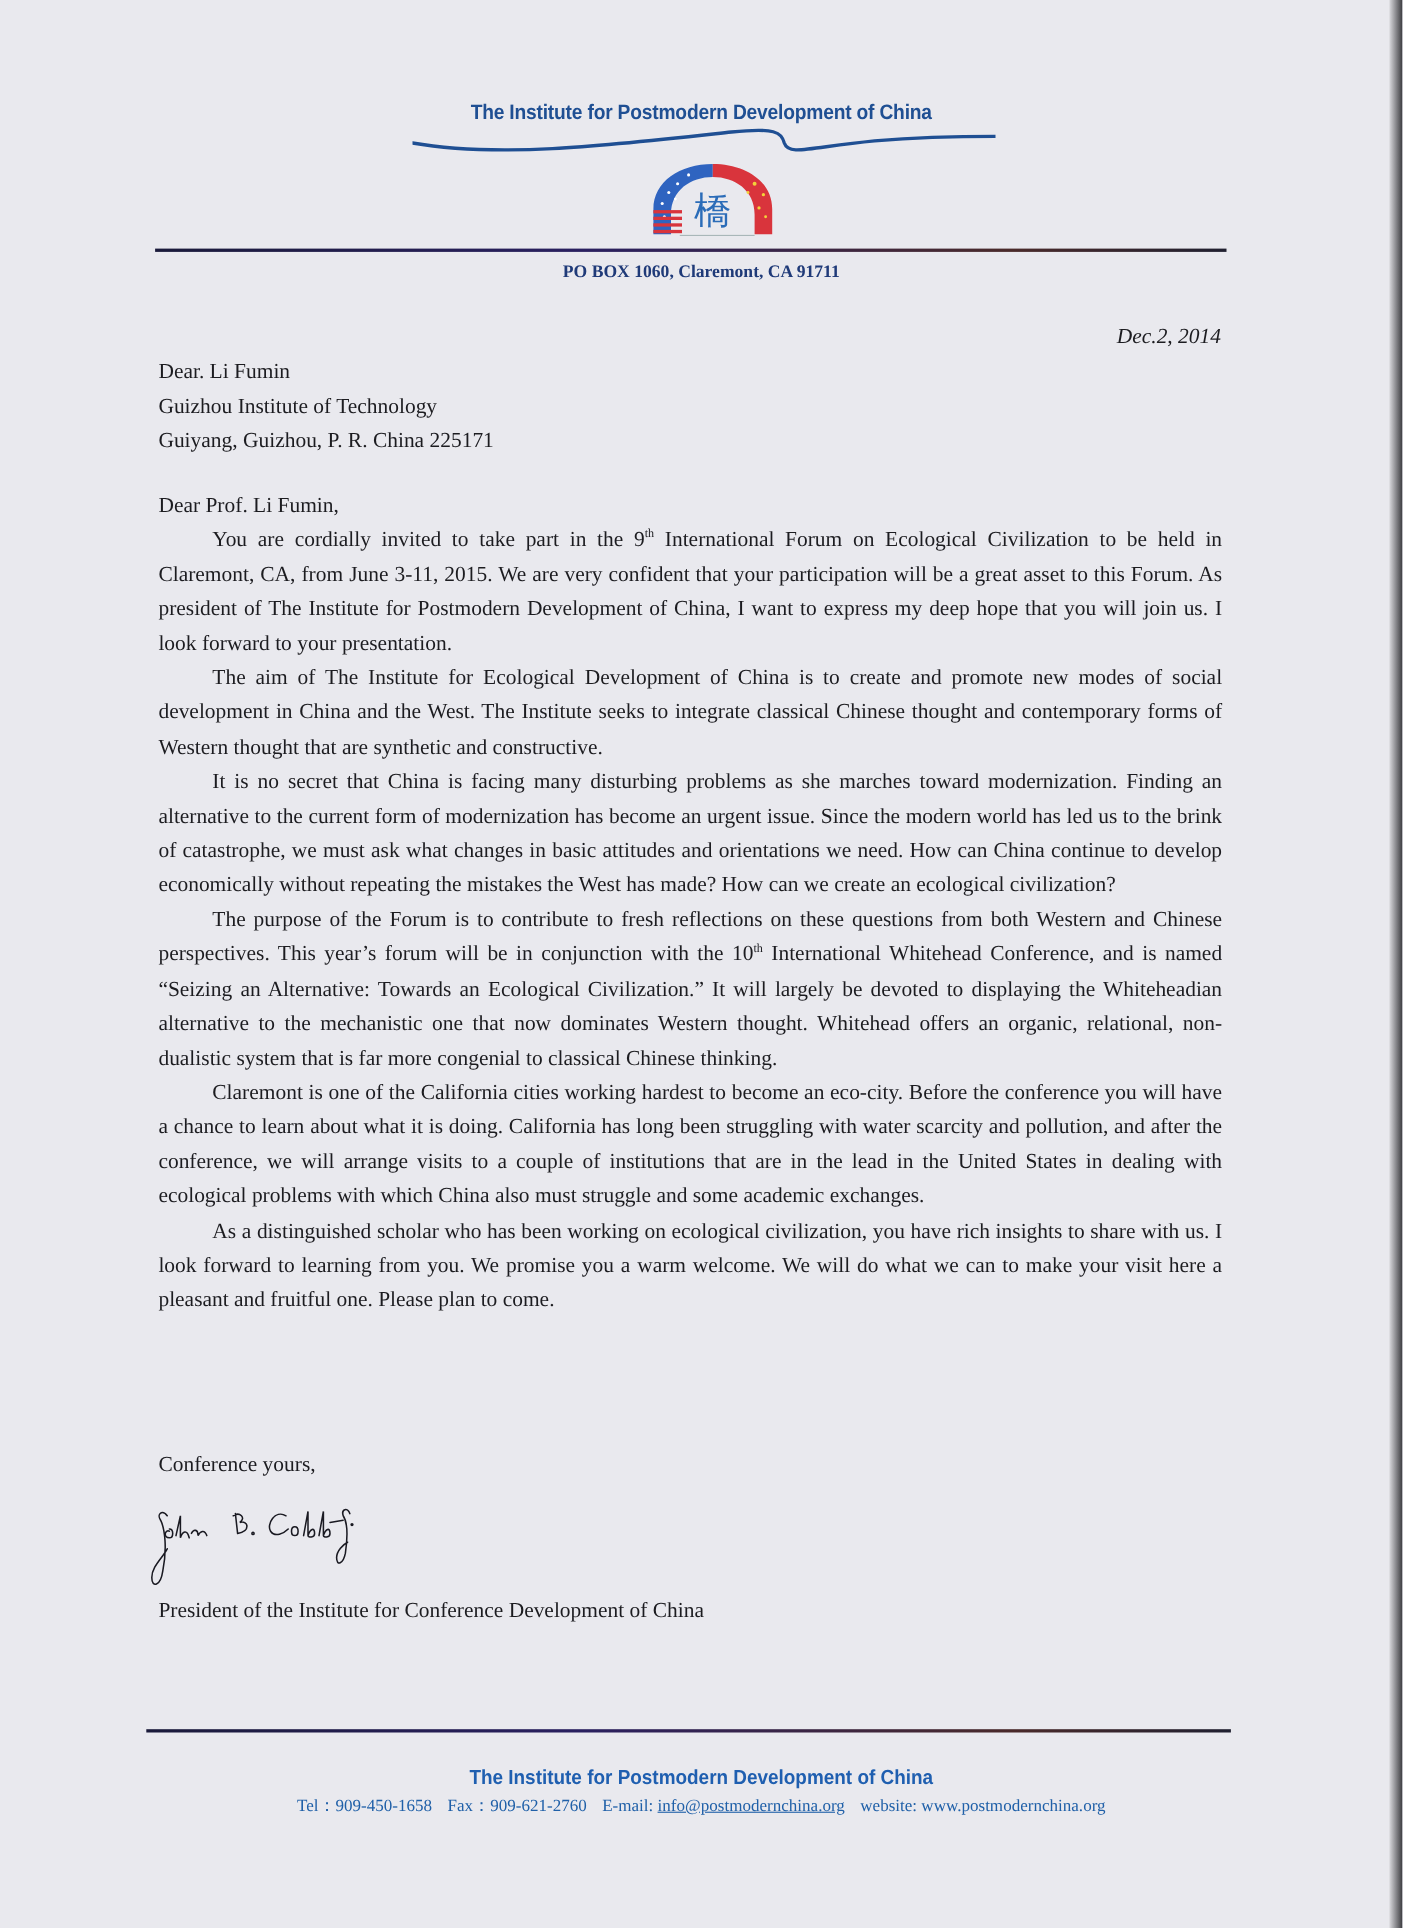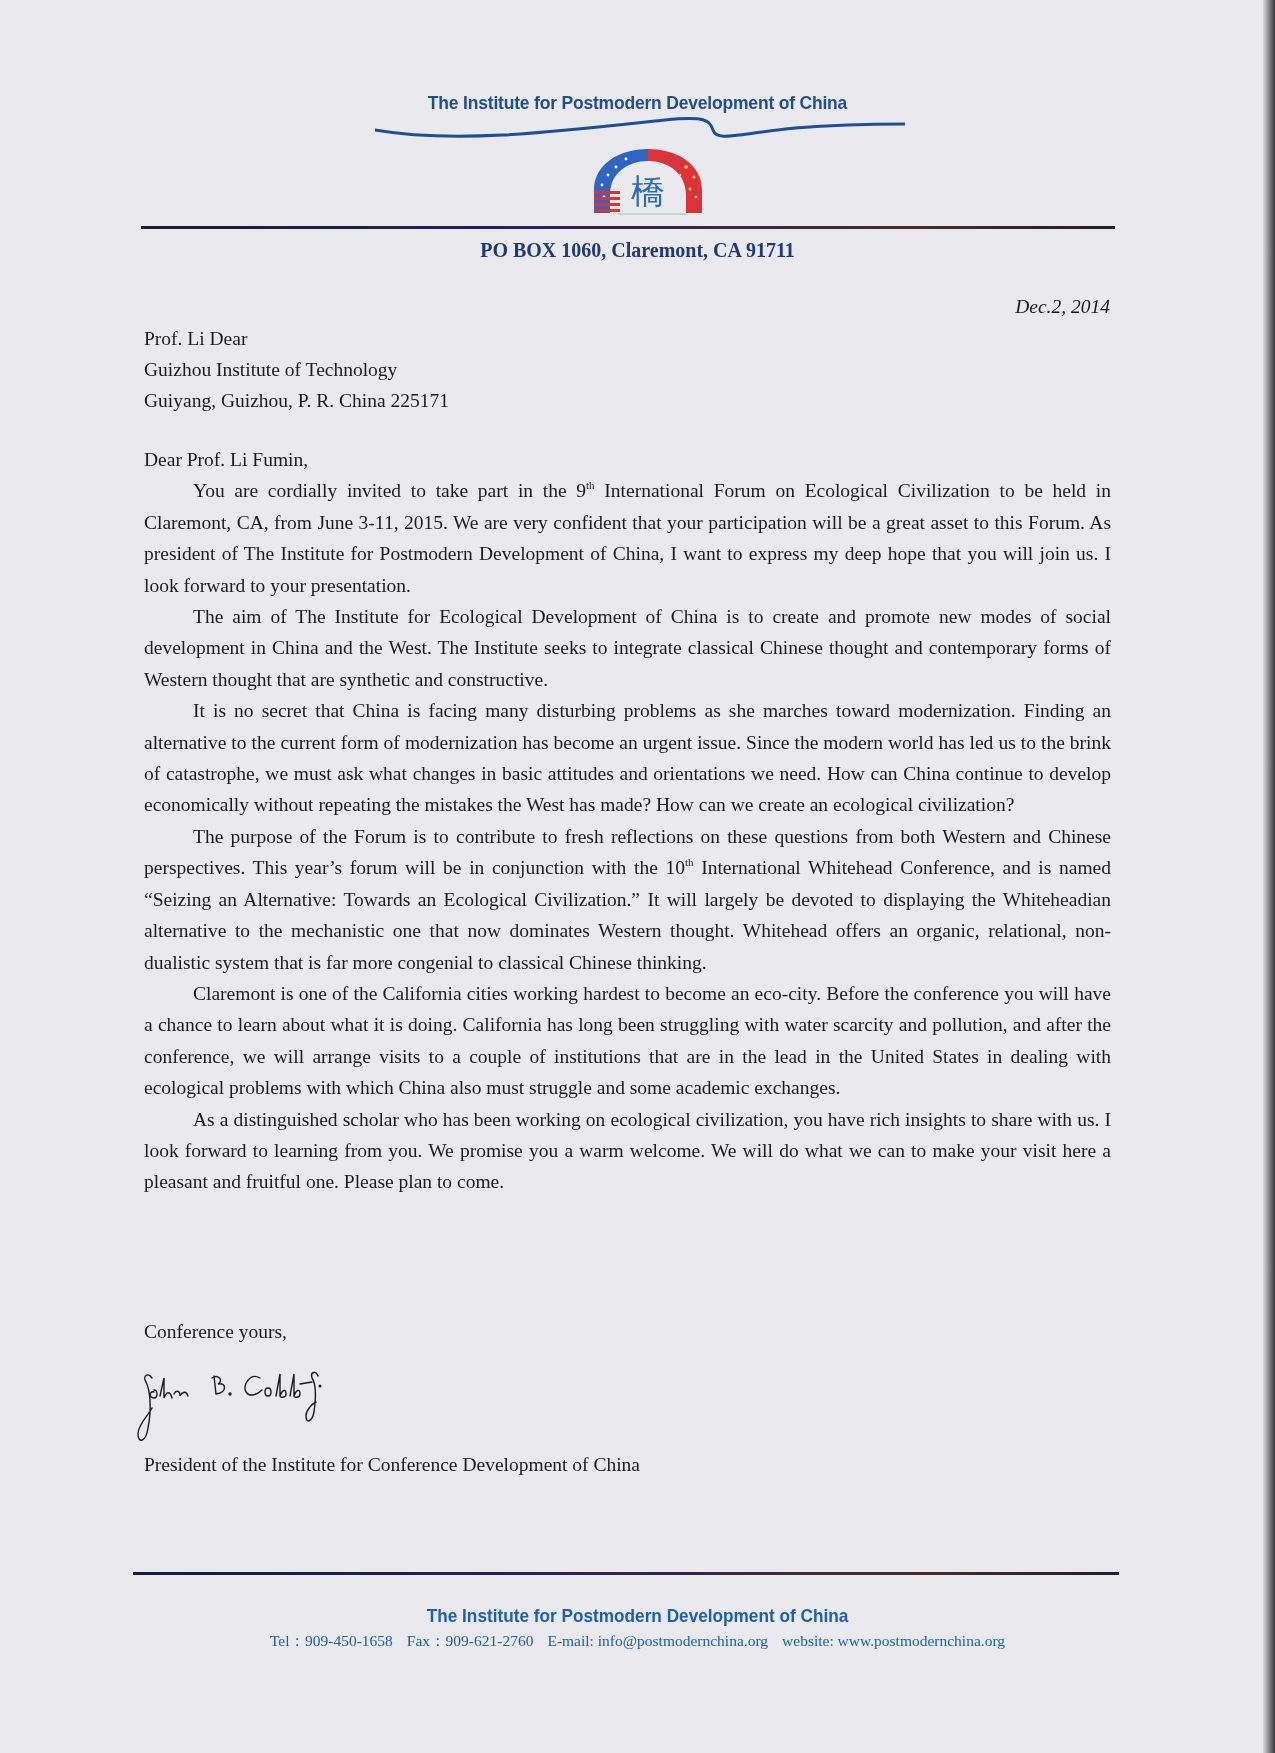--- a/index.html
+++ b/index.html
@@ -25,21 +25,21 @@
     transform: scaleX(0.92);
   }
   .swoosh { position: absolute; left: 375px; top: 112px; width: 530px; height: 40px; }
   .logo { position: absolute; left: 588px; top: 145px; width: 120px; height: 70px; }
   .header-rule {
     position: absolute; left: 141px; top: 226px; width: 974px; height: 3px;
     background: linear-gradient(to right, #1a1a3a, #2a2060 40%, #4a2a2a 80%, #202030);
   }
   .address {
     position: absolute; left: 0; width: 1275px; top: 239px;
-    text-align: center; font-weight: bold; font-size: 20px; color: #1f3a78;
+    text-align: center; font-weight: bold; font-size: 16px; color: #1f3a78;
   }
   .date {
     position: absolute; right: 165px; top: 296px; font-size: 19.5px; font-style: italic;
   }
   .recipient {
     position: absolute; left: 144px; top: 323px; font-size: 19.5px; line-height: 31px;
   }
   .letter {
     position: absolute; left: 144px; top: 444px; width: 967px;
     font-size: 19.5px; line-height: 31.4px;
@@ -60,21 +60,21 @@
     position: absolute; left: 0; width: 1275px; top: 1605px; text-align: center;
     font-family: "Liberation Sans", sans-serif; font-weight: bold; font-size: 18.5px;
     color: #1f5fb0;
     transform: scaleX(0.93);
   }
   .footer-contact {
     position: absolute; left: 0; width: 1275px; top: 1631px; text-align: center;
     font-size: 15.5px; color: #2060a8; word-spacing: 0px;
   }
   .footer-contact .gap { display: inline-block; width: 14px; }
-  .footer-contact a { color: #2060a8; }
+  .footer-contact a { color: #2060a8; text-decoration: underline; }
 </style>
 </head>
 <body>
 
 <div class="right-edge"></div>
 
 <div class="header-title">The Institute for Postmodern Development of China</div>
 
 <svg class="swoosh" viewBox="0 0 530 40">
   <path d="M0,18 C80,32 180,20 290,8 C330,4 335,8 338,18 C342,30 360,22 420,16 C470,12 510,12 530,12" fill="none" stroke="#1f4f93" stroke-width="3" stroke-linecap="round"></path>
@@ -107,21 +107,21 @@
   <text x="60" y="58" text-anchor="middle" font-size="34" fill="#2b6cb8" font-family="DejaVu Sans, sans-serif">橋</text>
   <line x1="30" y1="69" x2="98" y2="69" stroke="#9aa" stroke-width="0.8"></line>
 </svg>
 
 <div class="header-rule"></div>
 <div class="address">PO BOX 1060, Claremont, CA 91711</div>
 
 <div class="date">Dec.2, 2014</div>
 
 <div class="recipient">
-  <div>Prof. Li Dear</div>
+  <div>Dear. Li Fumin</div>
   <div>Guizhou Institute of Technology</div>
   <div>Guiyang, Guizhou, P. R. China 225171</div>
 </div>
 
 <div class="letter">
   <p class="salutation">Dear Prof. Li Fumin,</p>
   <p><span>You are cordially invited to take part in the 9</span><sup>th</sup><span> International Forum on Ecological Civilization to be held in Claremont, CA, from June 3-11, 2015. We are very confident that your participation will be a great asset to this Forum. As president of The Institute for Postmodern Development of China, I want to express my deep hope that you will join us. I look forward to your presentation.</span></p>
   <p>The aim of The Institute for Ecological Development of China is to create and promote new modes of social development in China and the West. The Institute seeks to integrate classical Chinese thought and contemporary forms of Western thought that are synthetic and constructive.</p>
   <p>It is no secret that China is facing many disturbing problems as she marches toward modernization. Finding an alternative to the current form of modernization has become an urgent issue. Since the modern world has led us to the brink of catastrophe, we must ask what changes in basic attitudes and orientations we need. How can China continue to develop economically without repeating the mistakes the West has made? How can we create an ecological civilization?</p>
   <p><span>The purpose of the Forum is to contribute to fresh reflections on these questions from both Western and Chinese perspectives. This year’s forum will be in conjunction with the 10</span><sup>th</sup><span> International Whitehead Conference, and is named “Seizing an Alternative: Towards an Ecological Civilization.” It will largely be devoted to displaying the Whiteheadian alternative to the mechanistic one that now dominates Western thought. Whitehead offers an organic, relational, non-dualistic system that is far more congenial to classical Chinese thinking.</span></p>

